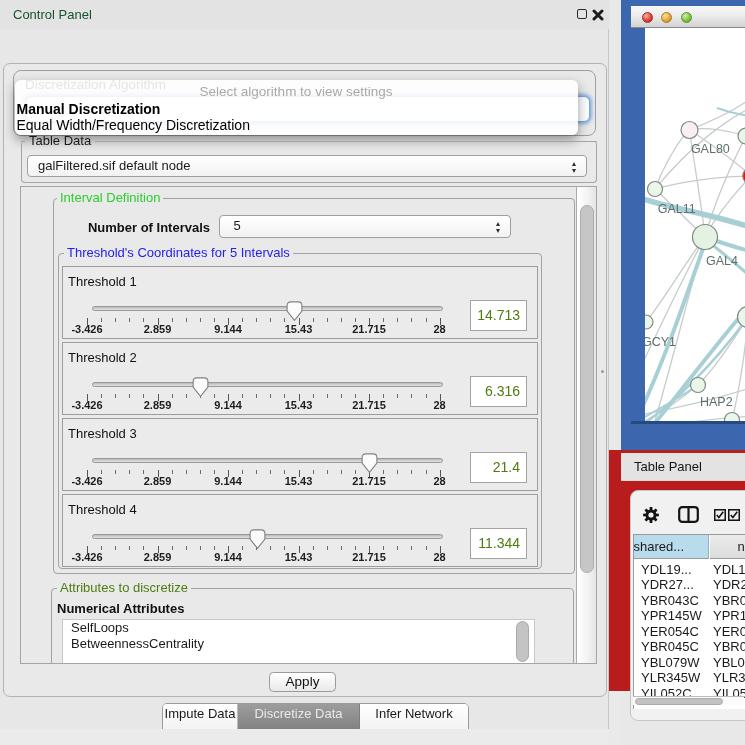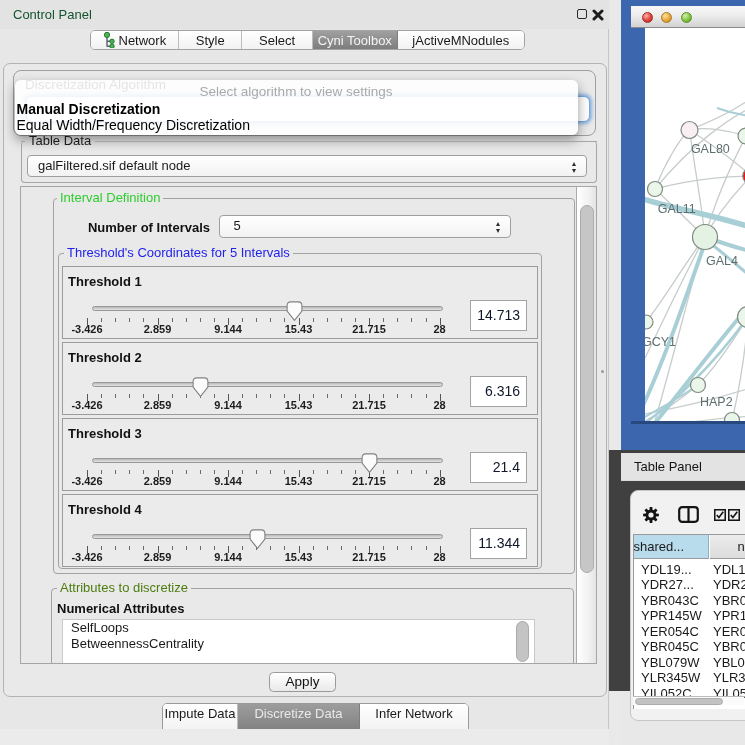--- a/index.html
+++ b/index.html
@@ -36,46 +36,46 @@
 .arrows .dn { position:absolute; left:0; bottom:0; width:0; height:0; border-left:2.5px solid transparent; border-right:2.5px solid transparent; border-top:4.5px solid #2e2e2e; }
 #comboTD { position:absolute; left:27px; top:155px; width:560px; height:22px; font-size:13px; line-height:20px; padding-left:10px; }
 
 #scrollpane { position:absolute; left:20px; top:186px; width:577px; height:478px; border:1px solid #a5a5a5; background:#e9e9e9; overflow:hidden; }
 #vsb { position:absolute; left:555px; top:0; width:20px; height:476px; background:linear-gradient(90deg,#ffffff 0%,#f2f2f2 60%,#e4e4e4 100%); border-left:1px solid #ababab; }
 #vsb .thumb { position:absolute; left:3px; top:18px; width:14px; height:368px; background:#c6c6c6; border:1px solid #adadad; border-radius:7px; }
 .group { position:absolute; border:1px solid #a2a2a2; border-radius:4px; }
 .gtitle { position:absolute; height:14px; line-height:14px; font-size:13px; background:#e9e9e9; padding:0 3px; }
 
 .blk { position:absolute; left:41px; width:476px; height:73px; background:#ebebeb; border:1px solid #9c9c9c; }
-.blk .bt { position:absolute; left:5px; top:7px; font-size:13px; font-weight:bold; color:#111; }
+.blk .bt { position:absolute; left:5px; top:7px; font-size:13px; font-weight:normal; color:#111; }
 .blk .track { position:absolute; left:29px; top:38.5px; width:351px; height:5px; background:linear-gradient(#b9b9b9,#e3e3e3); border:1px solid #999; border-radius:3.5px; }
 .blk .minor { position:absolute; left:23.5px; top:50.5px; width:354px; height:4.5px; background:repeating-linear-gradient(to right,#6a6a6a 0 1px,transparent 1px 14.105px); }
 .blk .major { position:absolute; left:23.5px; top:50.5px; width:354px; height:7px; background:repeating-linear-gradient(to right,#555 0 1px,transparent 1px 70.525px); }
 .blk .lbl { position:absolute; top:56px; font-size:11px; font-weight:bold; color:#1c1c1c; transform:translateX(-50%); white-space:nowrap; }
-.blk .vbox { position:absolute; left:407px; top:33px; width:57px; height:31px; background:#fff; border:1px solid #a3a3a3; font-size:14px; line-height:29px; text-align:right; padding-right:6px; color:#0f172a; }
+.blk .vbox { position:absolute; left:407px; top:33px; width:57px; height:31px; background:#fff; border:1px solid #a3a3a3; font-size:14px; line-height:29px; text-align:right; padding-right:6px; color:#4d7c0f; }
 .blk svg.thumb { position:absolute; top:34px; }
 
 #attrList { position:absolute; left:41px; top:431.5px; width:473px; height:45px; background:#fff; border:1px solid #c9c9c9; overflow:hidden; font-size:13px; }
 #attrList .li { padding-left:8px; height:16.2px; line-height:16.2px; }
 #attrSB { position:absolute; left:452.5px; top:1.5px; width:13px; height:41px; background:#c4c4c4; border:1px solid #aaaaaa; border-radius:6.5px; }
 
 #apply { position:absolute; left:269px; top:672px; width:67px; height:19.5px; background:linear-gradient(#ffffff,#e9e9e9); border:1px solid #9a9a9a; border-radius:4.5px; text-align:center; font-size:13.5px; line-height:18px; color:#111; }
 
 #btabs { position:absolute; left:162px; top:703px; height:31px; display:flex; background:#fcfcfc; border:1px solid #9b9b9b; border-radius:5px; overflow:hidden; font-size:13px; }
 #btabs .tab { height:100%; line-height:19px; text-align:center; background:linear-gradient(#ffffff,#f1f1f1); border-right:1px solid #bcbcbc; color:#181818; }
 #btabs .tab:last-child { border-right:none; }
 #btabs .sel { background:linear-gradient(#9d9d9d,#7e7e7e); color:#e9e9e9; border-right:1px solid #7e7e7e; }
 
 #gap { position:absolute; left:610px; top:0; width:11px; height:745px; background:#e9e9e9; }
 #netwin { position:absolute; left:621px; top:0; width:124px; height:450px; background:#3c66ae; }
 #nettb { position:absolute; left:10px; top:6px; width:114px; height:22px; background:linear-gradient(#f7f7f7 0%,#ededed 45%,#d2d2d2 100%); border-bottom:1px solid #8a8a8a; }
 .light { position:absolute; top:5.5px; width:11px; height:11px; border-radius:50%; }
 #canvas { position:absolute; left:24px; top:28px; width:114px; height:393px; background:#fff; overflow:hidden; }
 #netshadow { position:absolute; left:10px; top:421px; width:114px; height:3px; background:#27497f; }
-#tpsec { position:absolute; left:609px; top:450px; width:136px; height:241px; background:#404040; }
+#tpsec { position:absolute; left:609px; top:450px; width:136px; height:241px; background:#b91c1c; }
 #tpbar { position:absolute; left:12px; top:3px; width:124px; height:28px; background:#e3e3e3; border-bottom:1px solid #dadada; }
 #tpbar .t { position:absolute; left:13px; top:0; line-height:27px; font-size:13px; color:#141414; }
 #tpanel { position:absolute; left:20.5px; top:40px; width:130px; height:231px; background:#f1f1f1; border:1px solid #c6c6c6; border-radius:8px; }
 
 #tbl { position:absolute; left:23.5px; top:83.5px; width:112px; height:175px; background:#fff; border-top:1px solid #9a9a9a; border-left:1px solid #9a9a9a; font-size:13px; }
 #tbl .hdr { position:absolute; left:0; top:0; height:24px; line-height:24px; }
 #tbl .rows { position:absolute; left:0; top:27px; width:112px; height:135px; }
 #tbl .row { height:15.5px; line-height:15.5px; white-space:nowrap; }
 #hsb { position:absolute; left:24px; top:245.5px; width:111px; height:9px; background:#fbfbfb; border-top:1px solid #bbb; }
 #hsb .thumb { position:absolute; left:2px; top:1px; width:88px; height:7px; background:#c2c2c2; border:1px solid #ababab; border-radius:3.5px; }
@@ -83,32 +83,20 @@
 </head>
 <body>
 <div id="lw">
   <div id="titlebar">
       <span class="t">Control Panel</span>
     </div>
   <div id="flo"></div>
   <svg class="abs" style="left:592px;top:9px" width="12" height="12" viewBox="0 0 12 12">
       <path d="M2 2 L10 10 M10 2 L2 10" stroke="#1c1c1c" stroke-width="3" stroke-linecap="round"></path>
     </svg>
-  <div id="tabbar">
-    <div class="tab" style="width:88.5px"><svg width="12" height="16" viewBox="0 0 12 16" style="vertical-align:-3px">
-          <path d="M4 5 V14.7 M4 9.3 H8 M4 14.2 H8" stroke="#5a5f73" stroke-width="1.4" fill="none"></path>
-          <circle cx="4" cy="2.9" r="2.6" fill="#53b257" stroke="#1f7a2d" stroke-width="1"></circle>
-          <circle cx="9" cy="9.3" r="2.2" fill="#53b257" stroke="#1f7a2d" stroke-width="1"></circle>
-          <circle cx="9" cy="14.2" r="2.2" fill="#53b257" stroke="#1f7a2d" stroke-width="1"></circle>
-        </svg> Network</div>
-    <div class="tab" style="width:63.5px">Style</div>
-    <div class="tab" style="width:71px">Select</div>
-    <div class="tab sel" style="width:85px">Cyni Toolbox</div>
-    <div class="tab" style="width:127px">jActiveMNodules</div>
-  </div>
   <div id="panel"></div>
   <div id="grpA"></div>
   <div id="ghostTitle">Discretization Algorithm</div>
   <div id="comboA"></div>
   <div id="popup">
     <div class="hint">Select algorithm to view settings</div>
     <div class="it1">Manual Discretization</div>
     <div class="it2">Equal Width/Frequency Discretization</div>
   </div>
   <div id="grpTD"></div>

